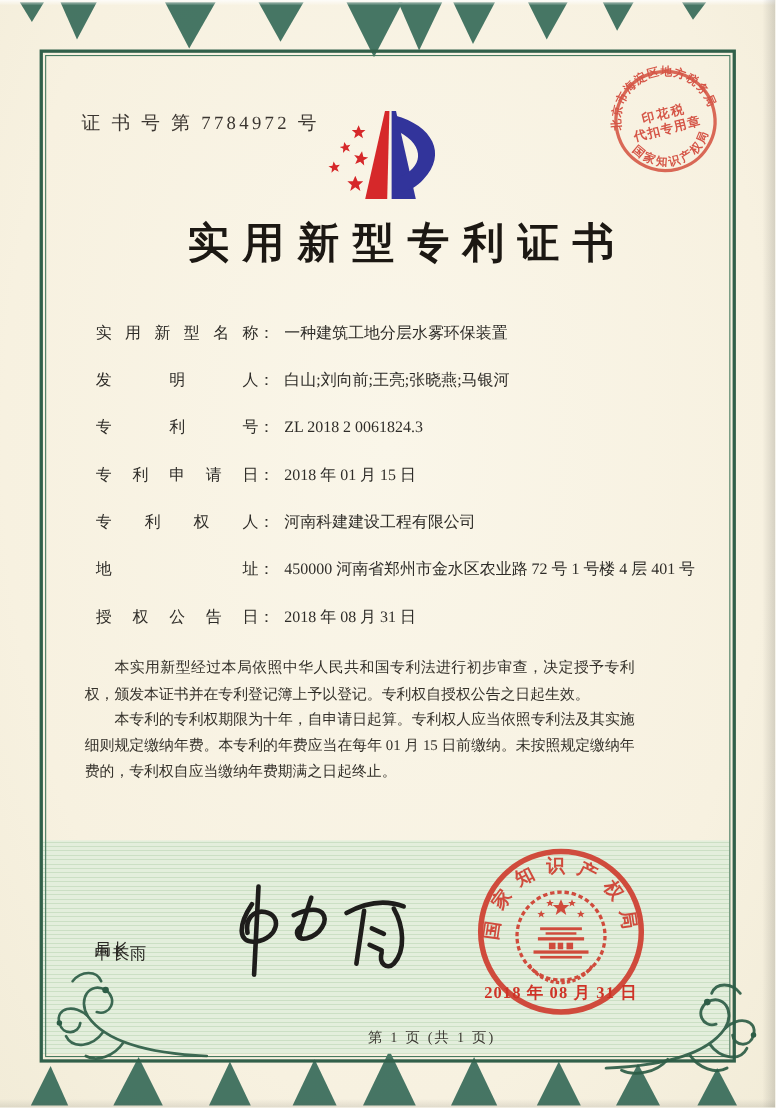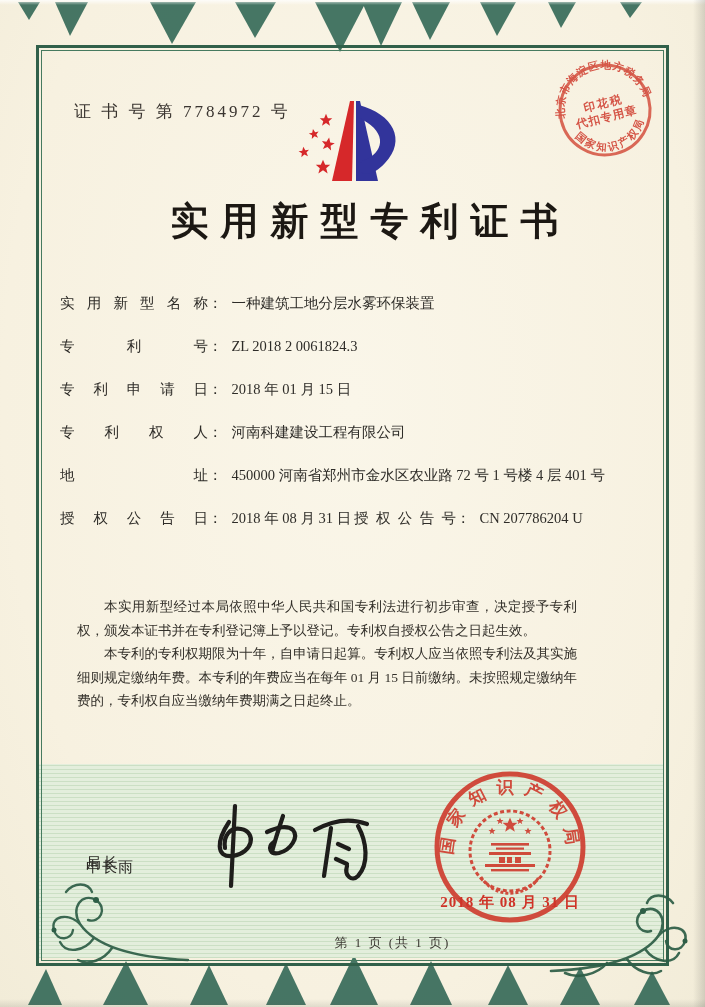--- a/index.html
+++ b/index.html
@@ -12,21 +12,21 @@
   .deckle-bottom{bottom:0;}
   .frame{position:absolute;left:36px;top:45px;width:627px;height:915px;
          border:3px solid #31604a;z-index:2;}
   .frame::after{content:"";position:absolute;inset:2px;border:1px solid #467a5f;}
   .band{position:absolute;left:39px;top:764px;width:624px;height:194px;z-index:1;
         background:repeating-linear-gradient(0deg,#cbdfc4 0px,#cbdfc4 1px,#e3eedc 1px,#e3eedc 4px);}
   .cert-no{position:absolute;left:74px;top:100px;font-size:17px;letter-spacing:3px;color:#3a3530;z-index:3;}
   .logo{position:absolute;left:295px;top:92px;z-index:3;}
   .title{position:absolute;left:12px;top:196px;width:705px;text-align:center;font-size:38px;
          font-weight:bold;letter-spacing:12px;text-indent:12px;color:#1c1813;z-index:3;}
-  .fields{position:absolute;left:60px;top:292px;width:578px;font-size:14.5px;z-index:3;}
+  .fields{position:absolute;left:87px;top:292px;width:578px;font-size:14.5px;z-index:3;}
   .frow{height:43px;line-height:22px;white-space:nowrap;position:relative;}
   .flabel{display:inline-block;width:148px;text-align:justify;text-align-last:justify;}
   .flabel-sm{display:inline-block;width:102px;text-align:justify;text-align-last:justify;}
   .fvalue{margin-left:9px;}
   .grant2{position:absolute;left:294px;top:0;}
   .legal{position:absolute;left:77px;top:595px;width:500px;font-size:13.5px;line-height:23.5px;
          text-align:justify;color:#33302a;z-index:3;}
   .legal p{margin:0;text-indent:2em;}
   .sig-title{position:absolute;left:86px;top:826px;font-size:15px;letter-spacing:2px;z-index:4;color:#2a2824;margin-top:28px;}
   .sig-name{position:absolute;left:86px;top:858px;font-size:15px;letter-spacing:1px;z-index:4;color:#2a2824;text-align:right;}
@@ -136,36 +136,36 @@
     </g>
   </svg>
 
   <div class="title">实用新型专利证书</div>
 
   <div class="fields">
     <div class="frow">
       <span class="flabel">实用新型名称</span><span>：</span><span class="fvalue">一种建筑工地分层水雾环保装置</span>
     </div>
     <div class="frow">
+      <span class="flabel">发明人</span><span>：</span><span class="fvalue">白山;刘向前;王亮;张晓燕;马银河</span>
+    </div>
+    <div class="frow">
       <span class="flabel">专利号</span><span>：</span><span class="fvalue">ZL 2018 2 0061824.3</span>
     </div>
     <div class="frow">
       <span class="flabel">专利申请日</span><span>：</span><span class="fvalue">2018 年 01 月 15 日</span>
     </div>
     <div class="frow">
       <span class="flabel">专利权人</span><span>：</span><span class="fvalue">河南科建建设工程有限公司</span>
     </div>
     <div class="frow">
       <span class="flabel">地址</span><span>：</span><span class="fvalue">450000 河南省郑州市金水区农业路 72 号 1 号楼 4 层 401 号</span>
     </div>
     <div class="frow">
       <span class="flabel">授权公告日</span><span>：</span><span class="fvalue">2018 年 08 月 31 日</span>
-      <span class="grant2">
-        <span class="flabel-sm">授权公告号</span><span>：</span><span class="fvalue">CN 207786204 U</span>
-      </span>
     </div>
   </div>
 
   <div class="legal">
     <p>本实用新型经过本局依照中华人民共和国专利法进行初步审查，决定授予专利权，颁发本证书并在专利登记簿上予以登记。专利权自授权公告之日起生效。</p>
     <p>本专利的专利权期限为十年，自申请日起算。专利权人应当依照专利法及其实施细则规定缴纳年费。本专利的年费应当在每年 01 月 15 日前缴纳。未按照规定缴纳年费的，专利权自应当缴纳年费期满之日起终止。</p>
   </div>
 
   <div class="sig-title">局长</div>
   <div class="sig-name">申长雨</div>

